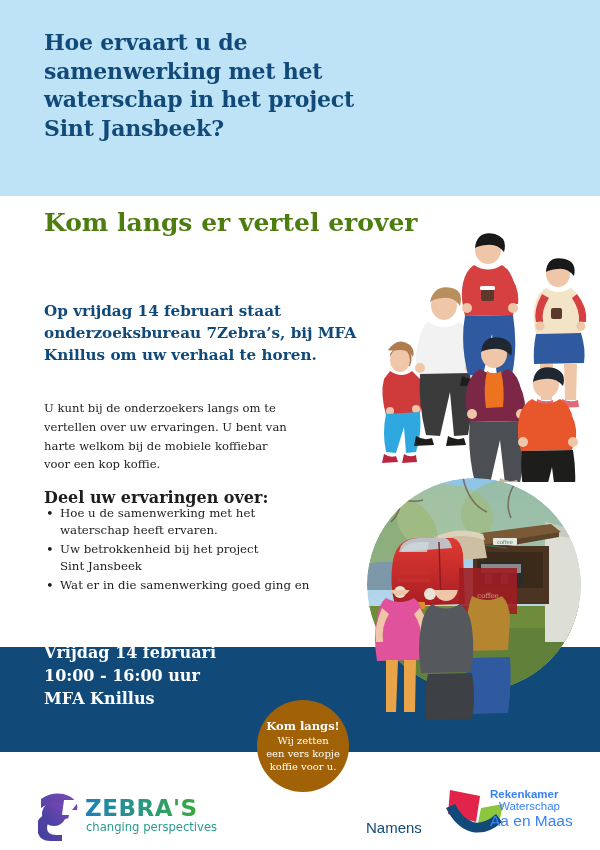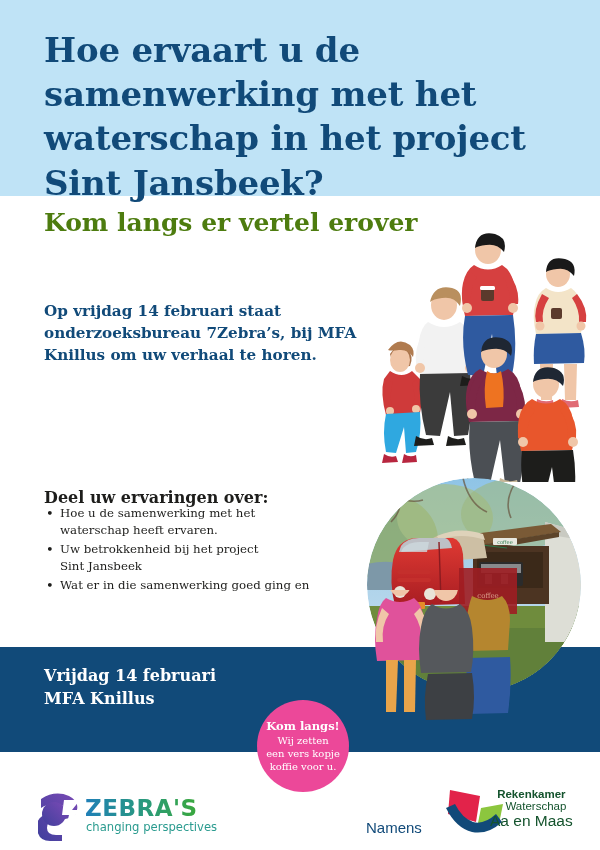--- a/index.html
+++ b/index.html
@@ -59,21 +59,21 @@
 
   
   .headline {
     position: absolute;
     left: 44px;
     top: 28px;
     width: 420px;
     color: #114a79;
     font-family: "DejaVu Serif", serif;
     font-weight: bold;
-    font-size: 34px;
+    font-size: 22px;
     line-height: 1.30;
     letter-spacing: -0.2px;
   }
   .headline-line { display: block; white-space: nowrap; }
   .subheadline {
     position: absolute;
     left: 44px;
     top: 208px;
     color: #4d7c0f;
     font-family: "DejaVu Serif", serif;
@@ -143,38 +143,38 @@
     left: 2px;
     top: -1px;
     font-size: 13px;
   }
   .bl { display: block; white-space: nowrap; }
 
   
   .event {
     position: absolute;
     left: 44px;
-    top: 664px;
+    top: 641px;
     color: #ffffff;
     font-family: "DejaVu Serif", serif;
     font-weight: bold;
     font-size: 16px;
     line-height: 1.45;
   }
   .event span { display: block; white-space: nowrap; }
 
   
   .badge {
     position: absolute;
     left: 257px;
     top: 700px;
     width: 92px;
     height: 92px;
     border-radius: 50%;
-    background: #ec4899;
+    background: #a16207;
     color: #ffffff;
     text-align: center;
     font-family: "DejaVu Serif", serif;
     font-size: 10px;
     line-height: 1.30;
     display: flex;
     flex-direction: column;
     align-items: center;
     justify-content: center;
   }
@@ -210,24 +210,23 @@
     font-family: "Liberation Sans", sans-serif;
     font-size: 15px;
     white-space: nowrap;
     margin-top: 16px;
   }
   .logo-aaenmaas { position: absolute; left: 444px; top: 786px; width: 156px; height: 54px; }
   .aam-text {
     position: absolute;
     left: 490px;
     top: 788px;
-    color: #14532d;
+    color: #3b82f6;
     font-family: "Liberation Sans", sans-serif;
     line-height: 1.08;
-    text-align: center;
   }
   .aam-1 { font-weight: bold; font-size: 11.5px; white-space: nowrap; }
   .aam-2 { font-size: 11.5px; padding-left: 9px; white-space: nowrap; }
   .aam-3 { font-size: 15.5px; white-space: nowrap; }
 </style>
 </head>
 <body>
 
 <div class="poster">
 
@@ -330,20 +329,26 @@
       <path d="M156 219 l51 -1 q5 30 -1 56 l-15 1 l-5 -40 l-10 40 l-15 -1 q-8 -30 -5 -55 z" fill="#1d1d1b"></path>
     </g>
   </svg>
 
   <div class="lead">
     <span class="lead-line">Op vrijdag 14 februari staat</span>
     <span class="lead-line">onderzoeksbureau 7Zebra’s, bij MFA</span>
     <span class="lead-line">Knillus om uw verhaal te horen.</span>
   </div>
 
+  <div class="para">
+    <span class="para-line">U kunt bij de onderzoekers langs om te</span>
+    <span class="para-line">vertellen over uw ervaringen. U bent van</span>
+    <span class="para-line">harte welkom bij de mobiele koffiebar</span>
+    <span class="para-line">voor een kop koffie.</span>
+  </div>
 
   <div class="bullets-title">Deel uw ervaringen over:</div>
   <ul class="bullets">
     <li>
       <span class="bl">Hoe u de samenwerking met het</span>
       <span class="bl">waterschap heeft ervaren.</span>
     </li>
     <li>
       <span class="bl">Uw betrokkenheid bij het project</span>
       <span class="bl">Sint Jansbeek</span>
@@ -449,20 +454,21 @@
     <g>
       <ellipse cx="78" cy="-2" rx="12" ry="13" fill="#f0c6a8"></ellipse>
       <path d="M66 -6 q2 -17 21 -13 q12 3 9 16 q-7 -8 -18 -7 q-8 1 -12 4 z" fill="#9a6a33"></path>
       <path d="M64 14 q14 9 28 0 q10 7 12 24 q3 24 -1 44 l-50 1 q-4 -26 0 -46 q3 -18 11 -23 z" fill="#55585c"></path>
       <path d="M60 84 l44 -1 q4 24 0 46 l-46 1 q-3 -24 2 -46 z" fill="#3d4044"></path>
     </g>
   </svg>
 
   <div class="event">
     <span>Vrijdag 14 februari</span>
+    <span>10:00 - 16:00 uur</span>
     <span>MFA Knillus</span>
   </div>
 
   <div class="badge">
     <span class="badge-title">Kom langs!</span>
     <span class="badge-line">Wij zetten</span>
     <span class="badge-line">een vers kopje</span>
     <span class="badge-line">koffie voor u.</span>
   </div>
 

